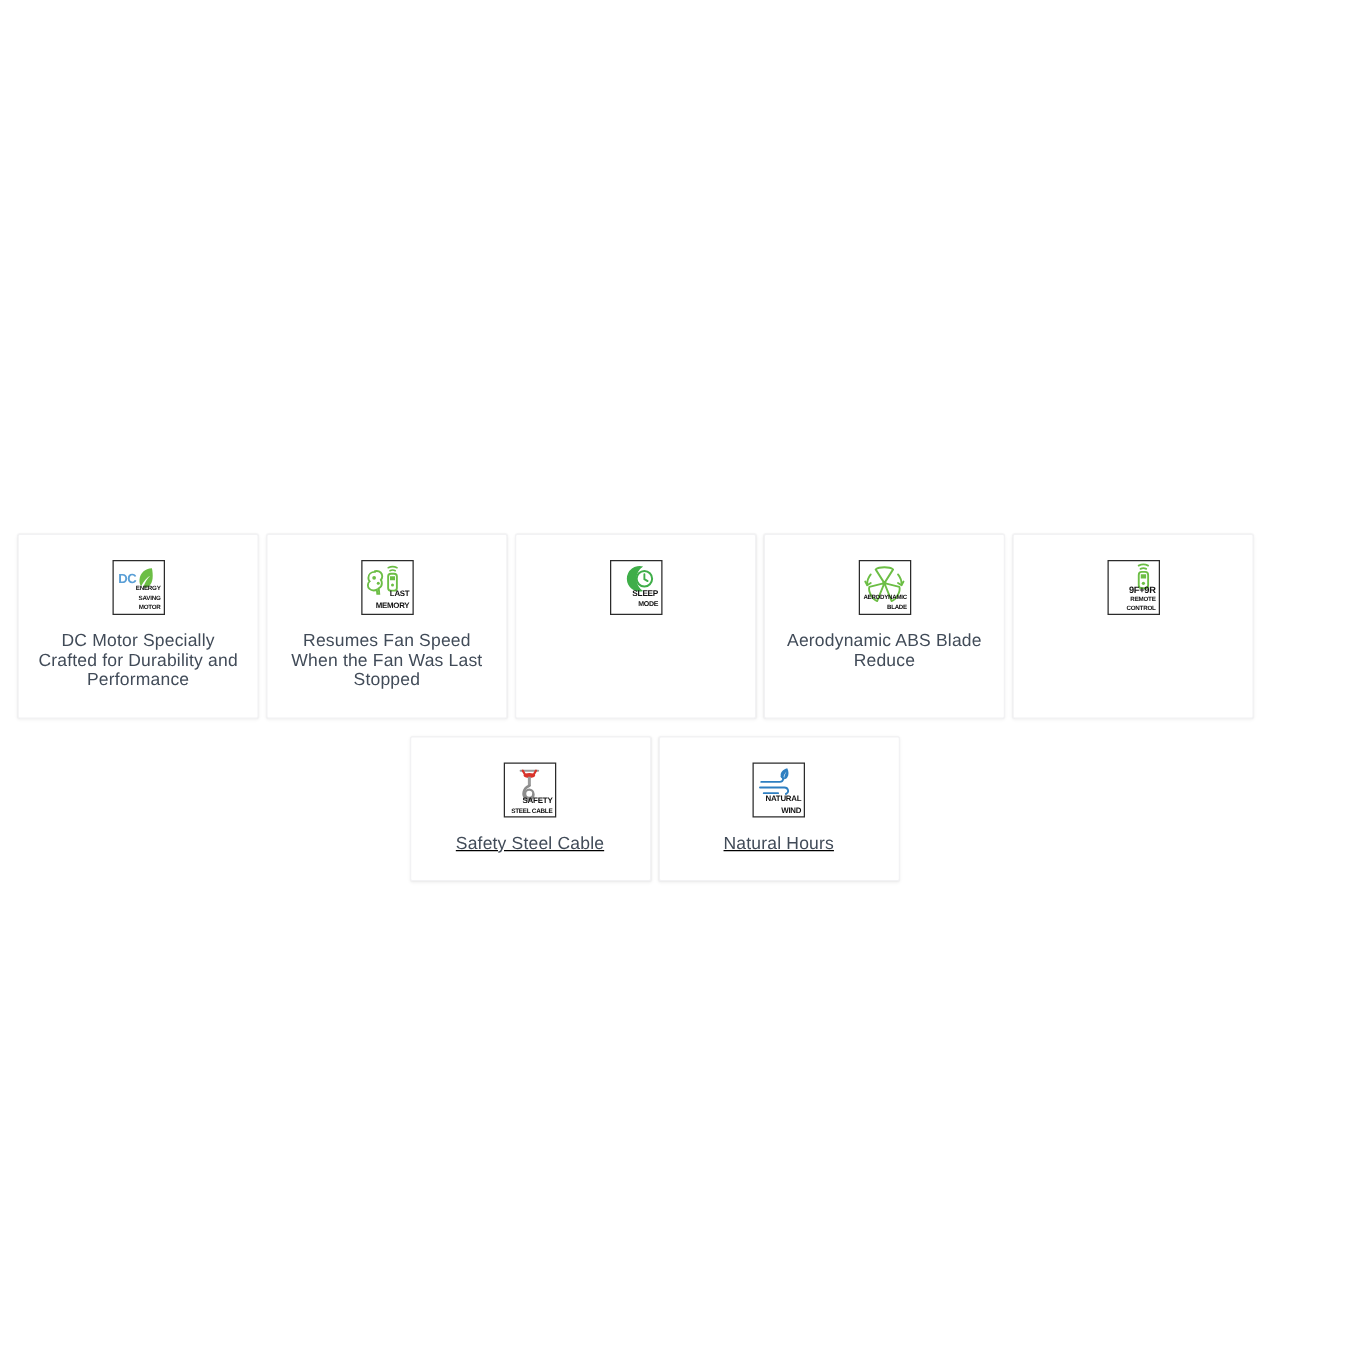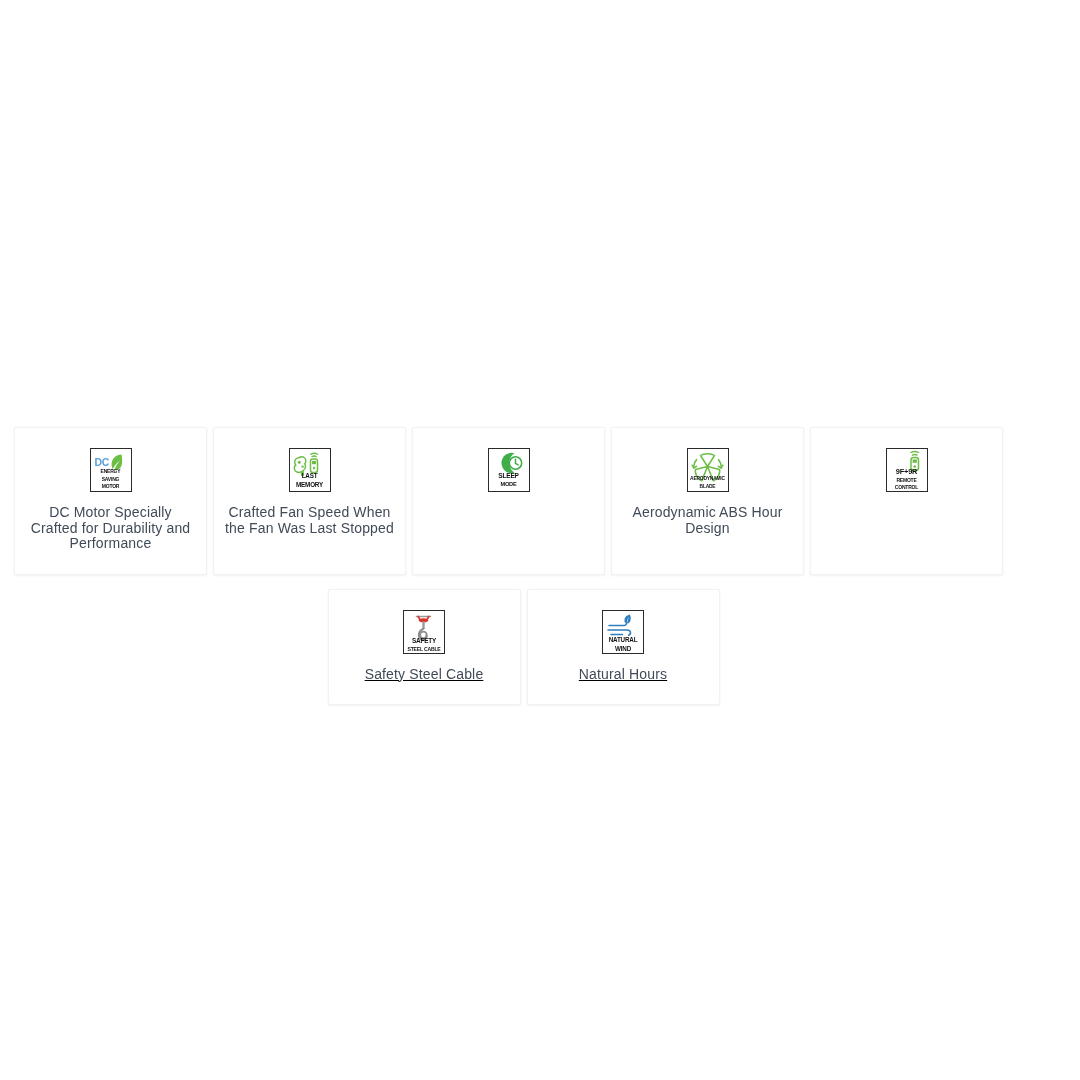--- a/index.html
+++ b/index.html
@@ -70,21 +70,21 @@
     max-width: 172px;
   }
 
   
   .ic-label {
     position: absolute;
     left: 2px;
     right: 2px;
     font-weight: bold;
     color: #111111;
-    text-align: center;
+    text-align: right;
     letter-spacing: -0.2px;
     line-height: 1.02;
   }
 </style>
 </head>
 <body>
 
 <div class="feature-grid">
 
   <div class="grid-row row-top">
@@ -119,21 +119,21 @@
           <circle cx="24" cy="19" r="1.2" fill="#6cbe45"></circle>
 
           <path d="M22 7.6a4.4 4.4 0 0 1 4.2 0" fill="none" stroke="#6cbe45" stroke-width="1.3" stroke-linecap="round"></path>
           <path d="M20.6 5.2a7.4 7.4 0 0 1 7 0" fill="none" stroke="#6cbe45" stroke-width="1.3" stroke-linecap="round"></path>
         </svg>
         <div class="ic-label" style="top:24px; font-size:6.3px;">
           <div>LAST</div>
           <div style="margin-top:2.5px">MEMORY</div>
         </div>
       </div>
-      <div class="card-caption">Crafted Fan Speed When the Fan Was Last Stopped</div>
+      <div class="card-caption">Resumes Fan Speed When the Fan Was Last Stopped</div>
     </div>
 
     <div class="feature-card">
       <div class="icon-box">
         <svg width="39" height="41" viewBox="0 0 39 41" aria-hidden="true">
 
           <path d="M25.5 4.2a10.2 10.2 0 1 0 0 19.6 11.6 11.6 0 0 1 0-19.6z" fill="#3fae49"></path>
 
           <circle cx="26.5" cy="14" r="6.2" fill="#ffffff" stroke="#3fae49" stroke-width="1.6"></circle>
           <path d="M26.5 10.3v4l2.6 1.6" fill="none" stroke="#3fae49" stroke-width="1.5" stroke-linecap="round"></path>
@@ -159,21 +159,21 @@
             <path d="M30.4 10.5 C32.4 13 33.4 15.8 33.2 18.7"></path>
             <path d="M30.4 17.4 L33.2 19.2 L34.8 16.2"></path>
           </g>
           <circle cx="19.5" cy="17.5" r="1.7" fill="#6cbe45"></circle>
         </svg>
         <div class="ic-label" style="top:27px; font-size:4.9px;">
           <div>AERODYNAMIC</div>
           <div style="margin-top:2.6px">BLADE</div>
         </div>
       </div>
-      <div class="card-caption">Aerodynamic ABS Hour Design</div>
+      <div class="card-caption">Aerodynamic ABS Blade Reduce</div>
     </div>
 
     <div class="feature-card">
       <div class="icon-box">
         <svg width="39" height="41" viewBox="0 0 39 41" aria-hidden="true">
 
           <rect x="24" y="8.5" width="7.5" height="13" rx="2.4" fill="none" stroke="#6cbe45" stroke-width="1.5"></rect>
           <rect x="25.6" y="10.4" width="4.3" height="3.4" fill="#6cbe45"></rect>
           <circle cx="27.7" cy="17.6" r="1.3" fill="#6cbe45"></circle>
 

